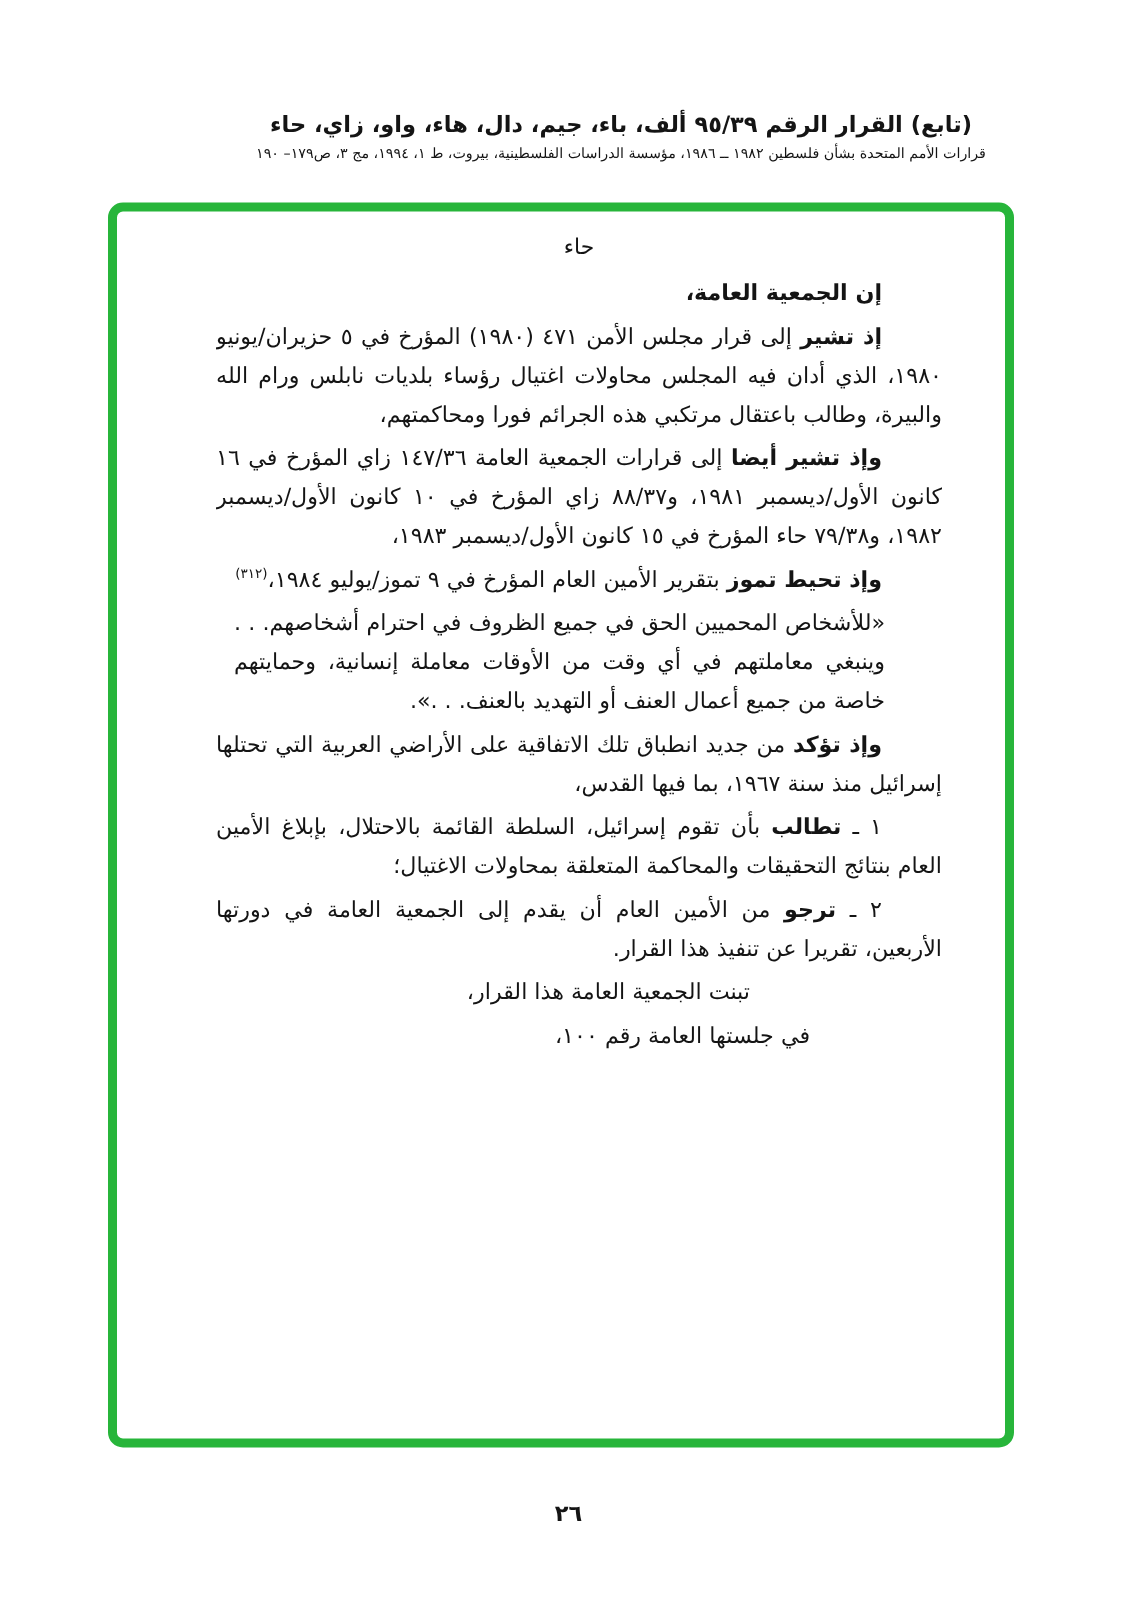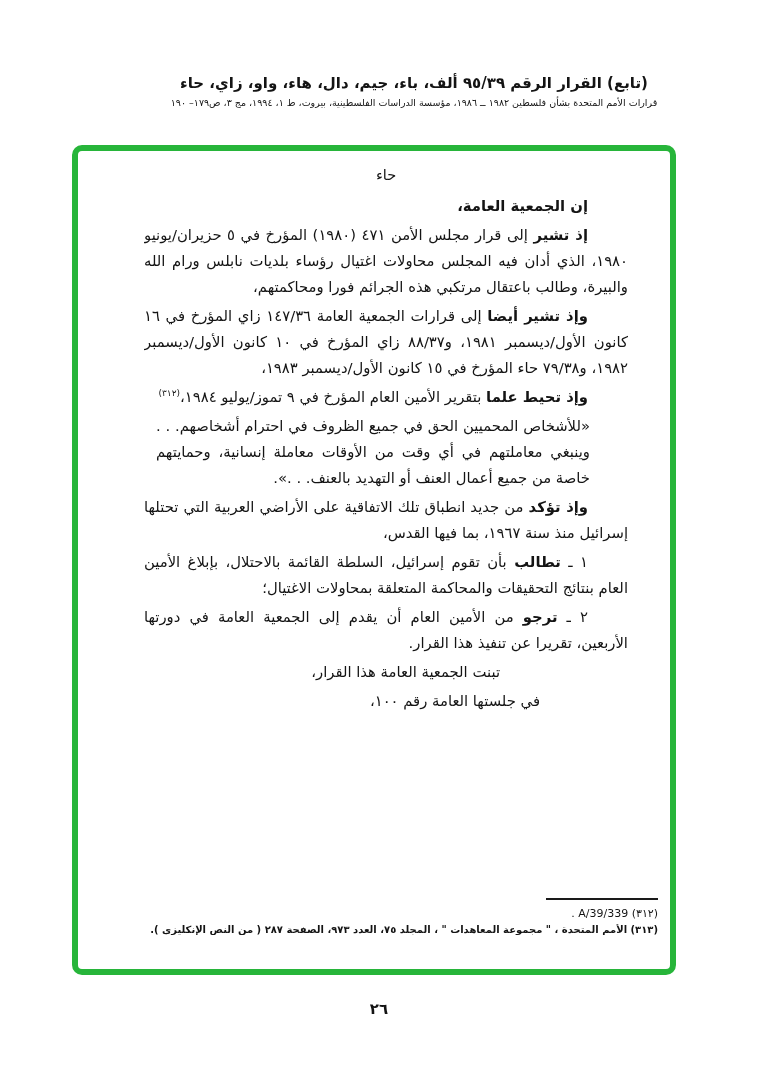--- a/index.html
+++ b/index.html
@@ -6,21 +6,21 @@
   body{
     width:758px;height:1078px;background:#ffffff;position:relative;
     font-family:"DejaVu Sans",sans-serif;color:#141414;overflow:hidden;
   }
   
   .hdr{position:absolute;top:74px;left:0;width:758px;text-align:center;direction:rtl;padding-left:35px;}
   .hdr-title{font-size:15px;font-weight:bold;letter-spacing:0;}
   .hdr-source{font-size:9.5px;font-weight:normal;margin-top:5px;}
   
   .green-box{
-    position:absolute;left:72px;top:145px;width:604px;height:830px;
+    position:absolute;left:72px;top:135px;width:604px;height:830px;
     box-sizing:border-box;border:6px solid #000000;border-radius:10px;background:#fff;
   }
   .box-inner{
     position:absolute;top:14px;right:42px;left:66px;bottom:110px;
     direction:rtl;overflow:hidden;
   }
   .section-heading{
     text-align:center;font-size:14.5px;margin:2px 0 10px 0;font-weight:normal;
   }
   .para{
@@ -53,31 +53,24 @@
   <div class="hdr-source">قرارات الأمم المتحدة بشأن فلسطين ١٩٨٢ ــ ١٩٨٦، مؤسسة الدراسات الفلسطينية، بيروت، ط ١، ١٩٩٤، مج ٣، ص١٧٩– ١٩٠</div>
 </div>
 
 <div class="green-box" style="border-color: rgb(39, 181, 58);">
   <div class="box-inner">
     <div class="section-heading">حاء</div>
     <div>
         <p class="para indent"><b>إن الجمعية العامة،</b></p>
         <p class="para indent"><b>إذ تشير</b>  إلى قرار مجلس الأمن ٤٧١ (١٩٨٠) المؤرخ في ٥ حزيران/يونيو ١٩٨٠، الذي أدان فيه المجلس محاولات اغتيال رؤساء بلديات نابلس ورام الله والبيرة، وطالب باعتقال مرتكبي هذه الجرائم فورا ومحاكمتهم،</p>
         <p class="para indent"><b>وإذ تشير أيضا</b> إلى قرارات الجمعية العامة ١٤٧/٣٦ زاي المؤرخ في ١٦ كانون الأول/ديسمبر ١٩٨١، و٨٨/٣٧ زاي المؤرخ في ١٠ كانون الأول/ديسمبر ١٩٨٢، و٧٩/٣٨ حاء المؤرخ في ١٥ كانون الأول/ديسمبر ١٩٨٣،</p>
-        <p class="para indent"><b>وإذ تحيط علما</b> بتقرير الأمين العام المؤرخ في ٩ تموز/يوليو ١٩٨٤،<sup>(٣١٢)</sup></p>
+        <p class="para indent"><b>وإذ تحيط تموز</b> بتقرير الأمين العام المؤرخ في ٩ تموز/يوليو ١٩٨٤،<sup>(٣١٢)</sup></p>
         <p class="para quote">«للأشخاص المحميين الحق في جميع الظروف في احترام أشخاصهم. . . وينبغي معاملتهم في أي وقت من الأوقات معاملة إنسانية، وحمايتهم خاصة من جميع أعمال العنف أو التهديد بالعنف. . .».</p>
         <p class="para indent"><b>وإذ تؤكد</b> من جديد انطباق تلك الاتفاقية على الأراضي العربية التي تحتلها إسرائيل منذ سنة ١٩٦٧، بما فيها القدس،</p>
         <p class="para indent">١ ـ <b>تطالب</b>  بأن تقوم إسرائيل، السلطة القائمة بالاحتلال، بإبلاغ الأمين العام بنتائج التحقيقات والمحاكمة المتعلقة بمحاولات الاغتيال؛</p>
         <p class="para indent">٢ ـ <b>ترجو</b> من الأمين العام أن يقدم إلى الجمعية العامة في دورتها الأربعين، تقريرا عن تنفيذ هذا القرار.</p>
         <p class="para closing">تبنت الجمعية العامة هذا القرار،</p>
         <p class="para closing2">في جلستها العامة رقم ١٠٠،</p>
       </div>
   </div>
-  <div class="footnotes">
-    <div class="fn-rule" style="background: rgb(26, 26, 26);"></div>
-    <div>
-        <div class="fn fn-1">(٣١٢) A/39/339 .</div>
-        <div class="fn fn-2">(٣١٣) الأمم المتحدة ، " مجموعة المعاهدات " ، المجلد ٧٥، العدد ٩٧٣، الصفحة ٢٨٧ ( من النص الإنكليزي ).</div>
-      </div>
-  </div>
 </div>
 
 <div class="page-number">٢٦</div>
 
 </body></html>

